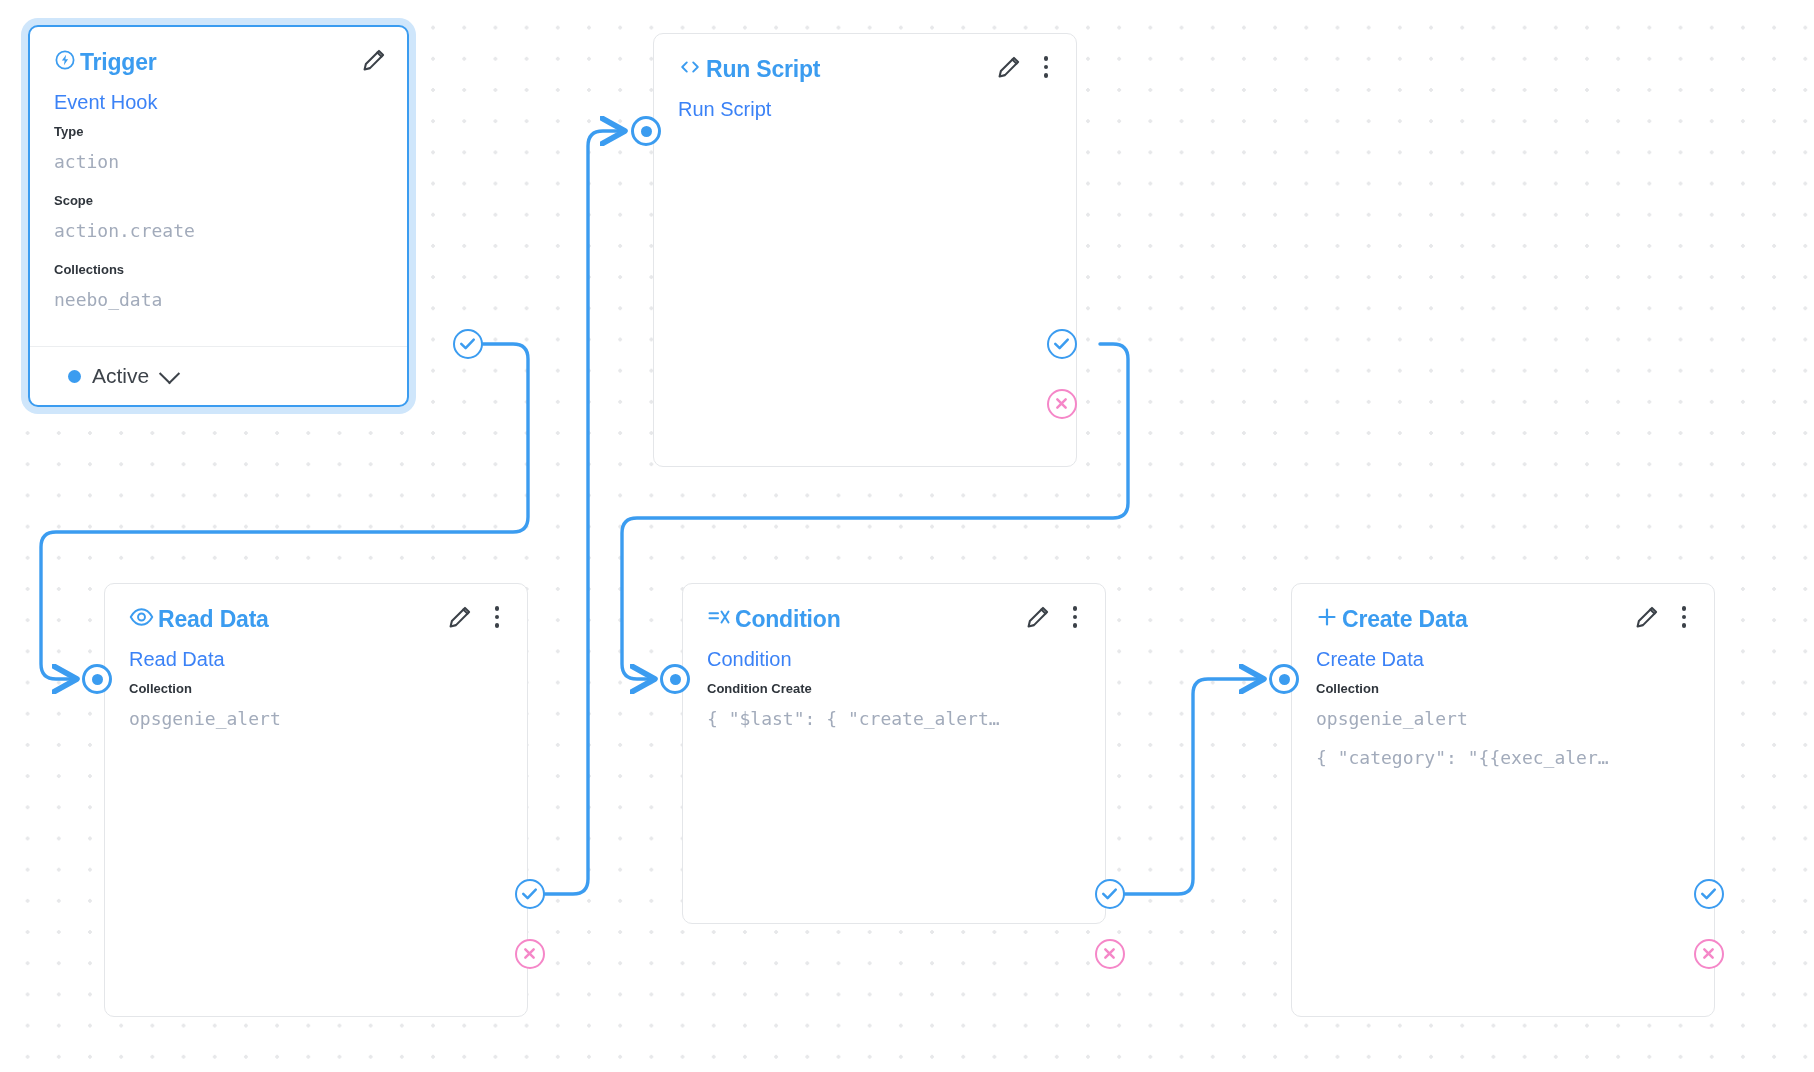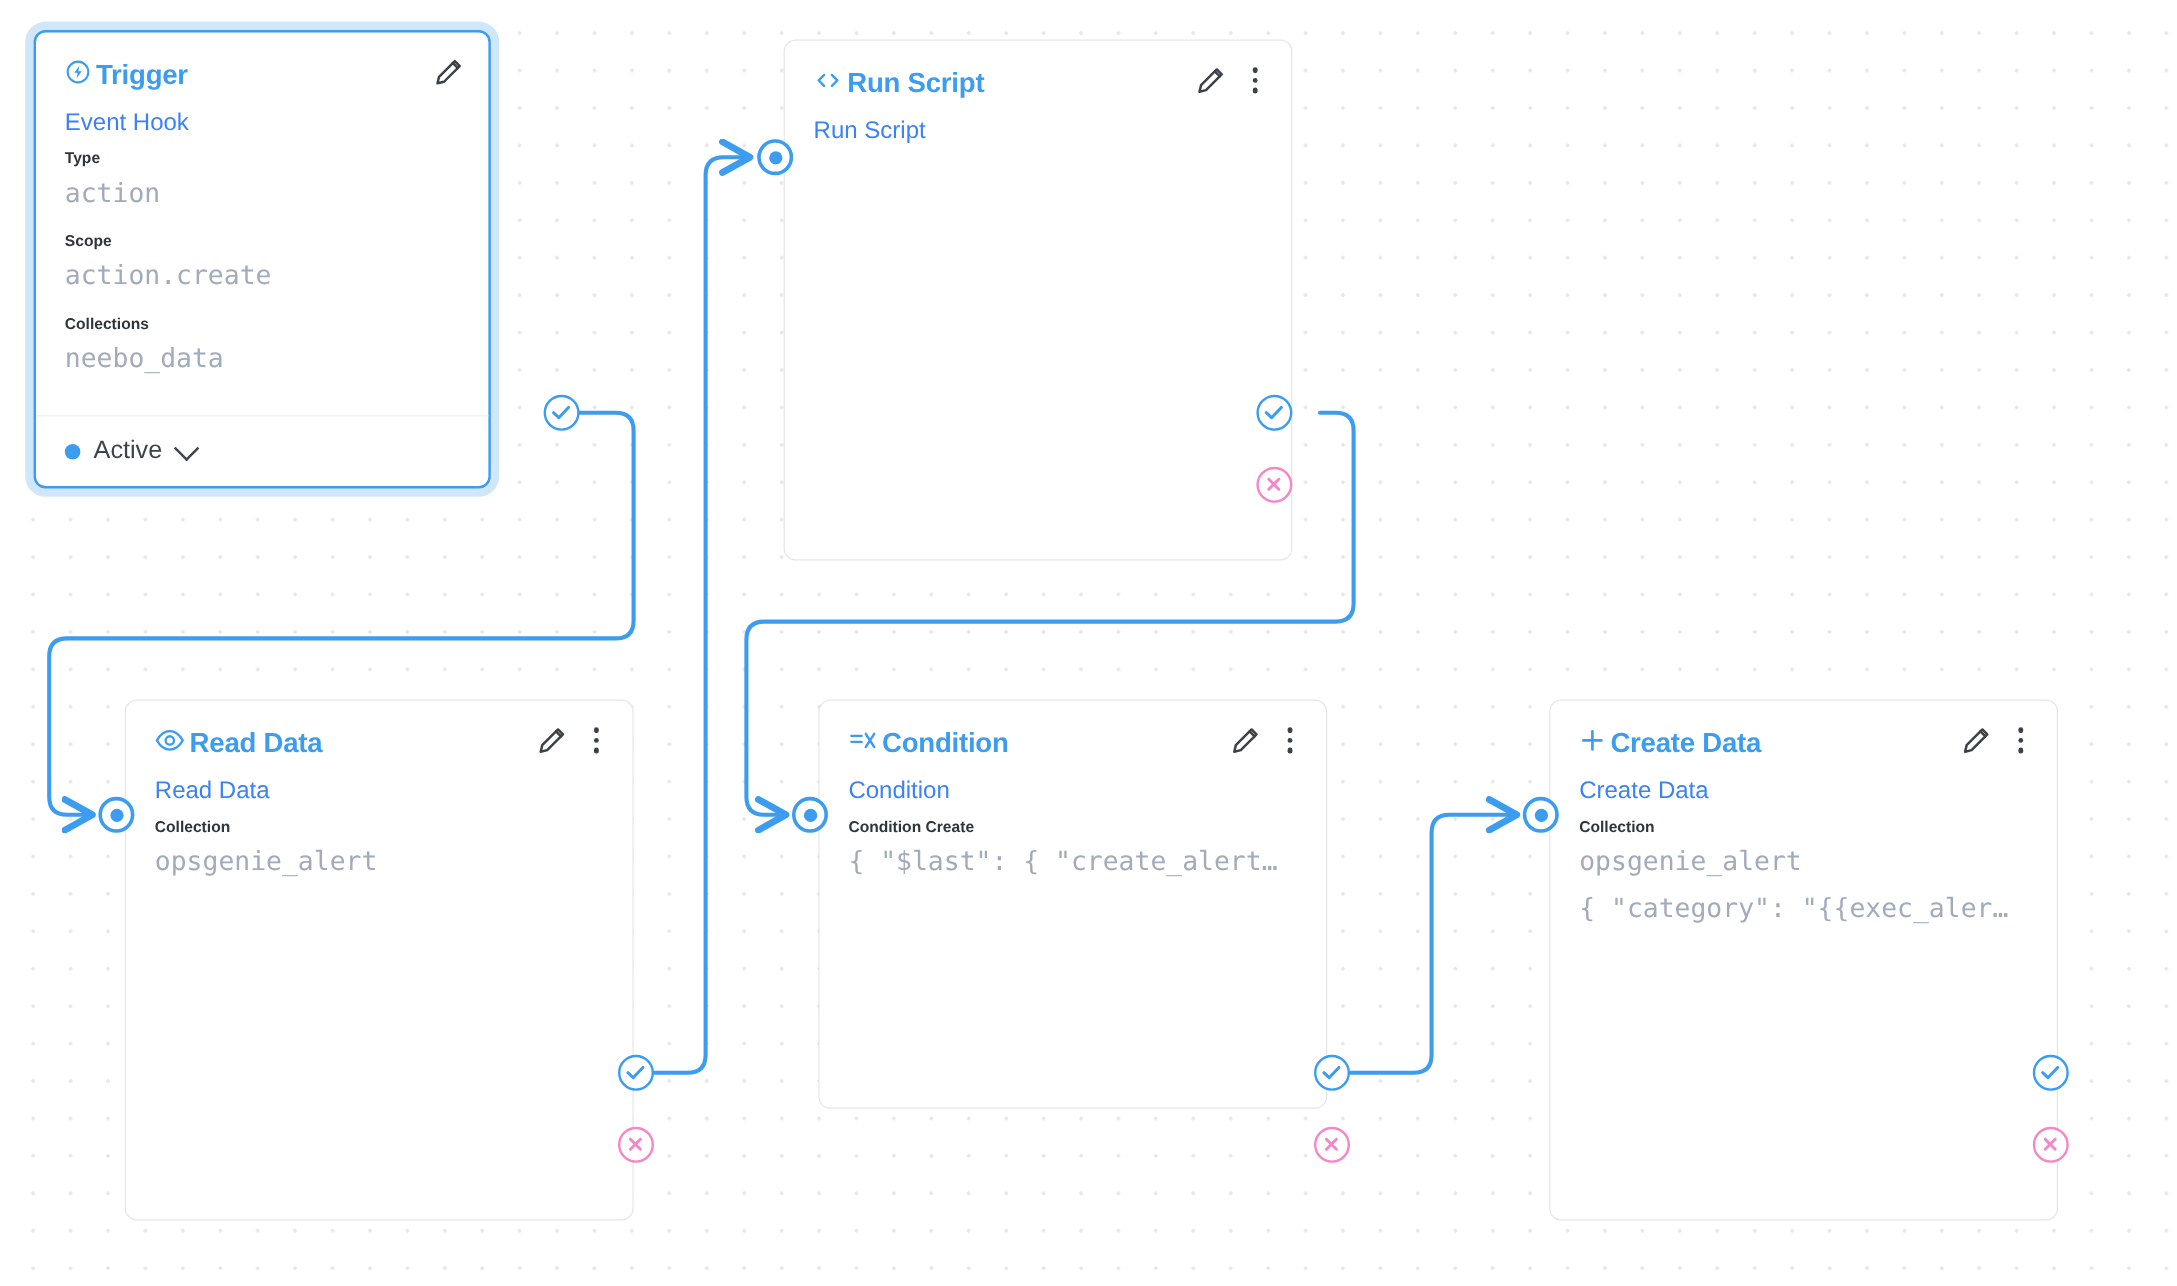--- a/index.html
+++ b/index.html
@@ -96,21 +96,21 @@
   }
   .field-label {
     font-size: 13px;
     font-weight: 700;
     color: #2f353c;
     line-height: 30px;
     white-space: nowrap;
   }
   .field-value {
     font-family: "DejaVu Sans Mono", "Liberation Mono", monospace;
-    font-size: 22px;
+    font-size: 18px;
     color: #a2abbb;
     line-height: 29px;
     white-space: nowrap;
     overflow: hidden;
   }
   .field-gap { height: 10px; }
 
   
   #trigger-node {
     left: 28px;
@@ -122,21 +122,21 @@
     box-shadow: 0 0 0 7px #cfe6fb;
     z-index: 4;
   }
   .trigger-footer {
     position: absolute;
     left: 0; right: 0; bottom: 0;
     height: 58px;
     border-top: 1.5px solid #eceef0;
     display: flex;
     align-items: center;
-    padding: 0 24px;
+    padding: 0 38px;
     gap: 11px;
     cursor: pointer;
   }
   .status-dot {
     width: 13px; height: 13px;
     border-radius: 50%;
     background: #3b9cf0;
     flex: none;
   }
   .status-text {

